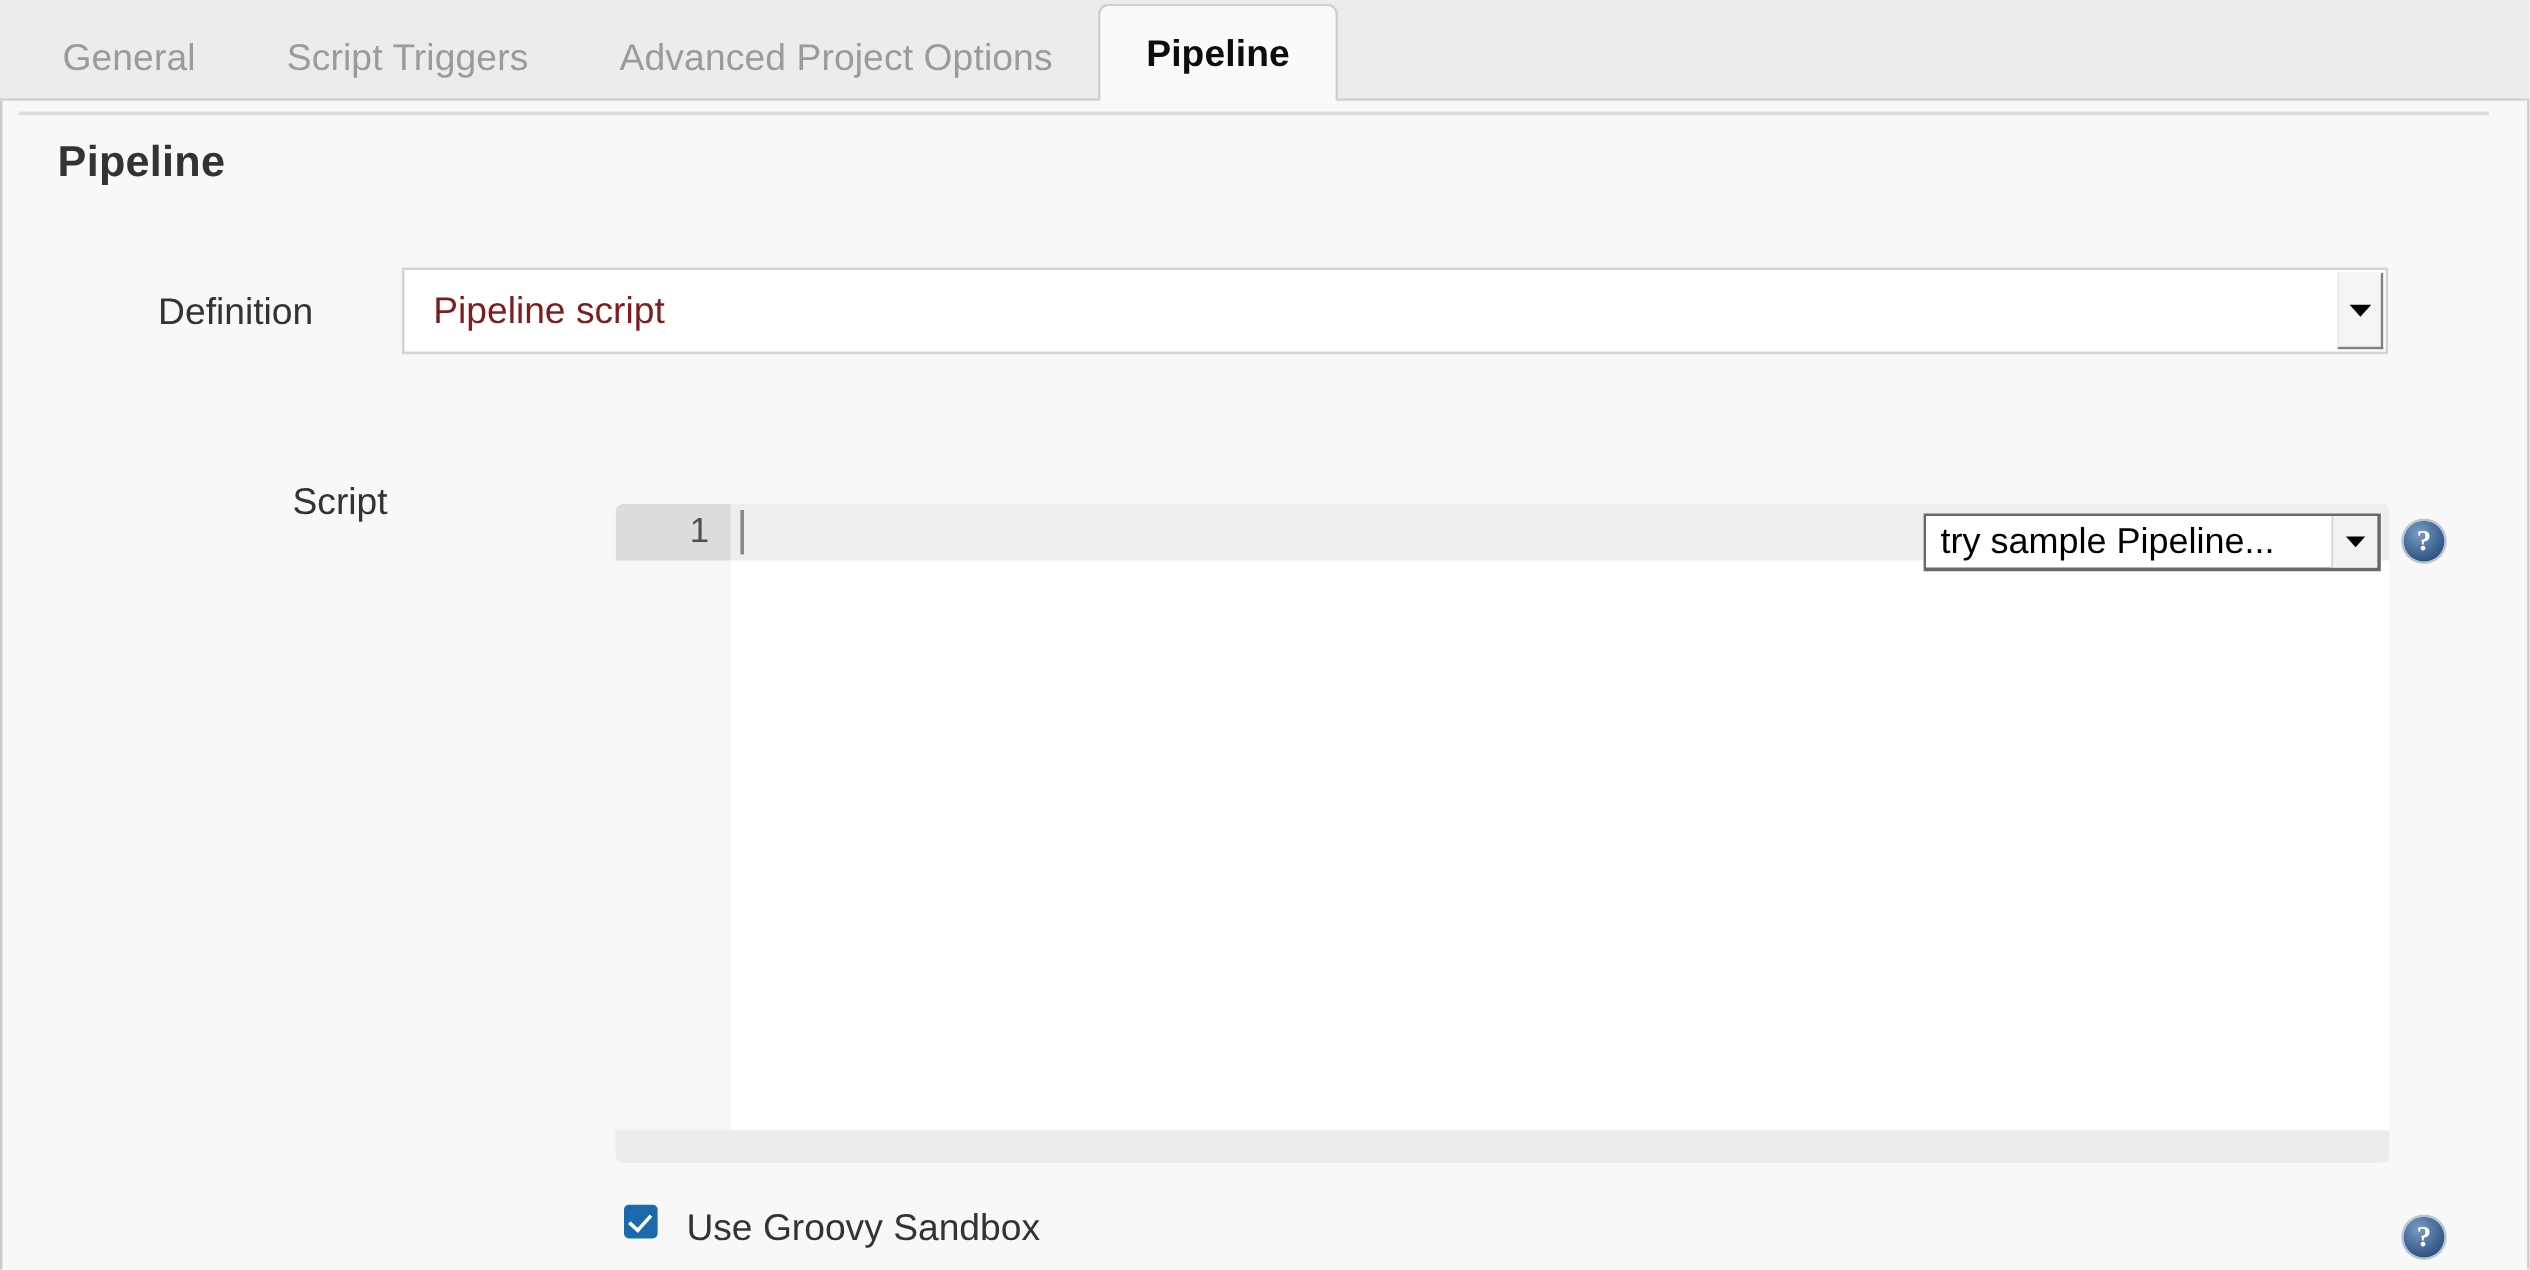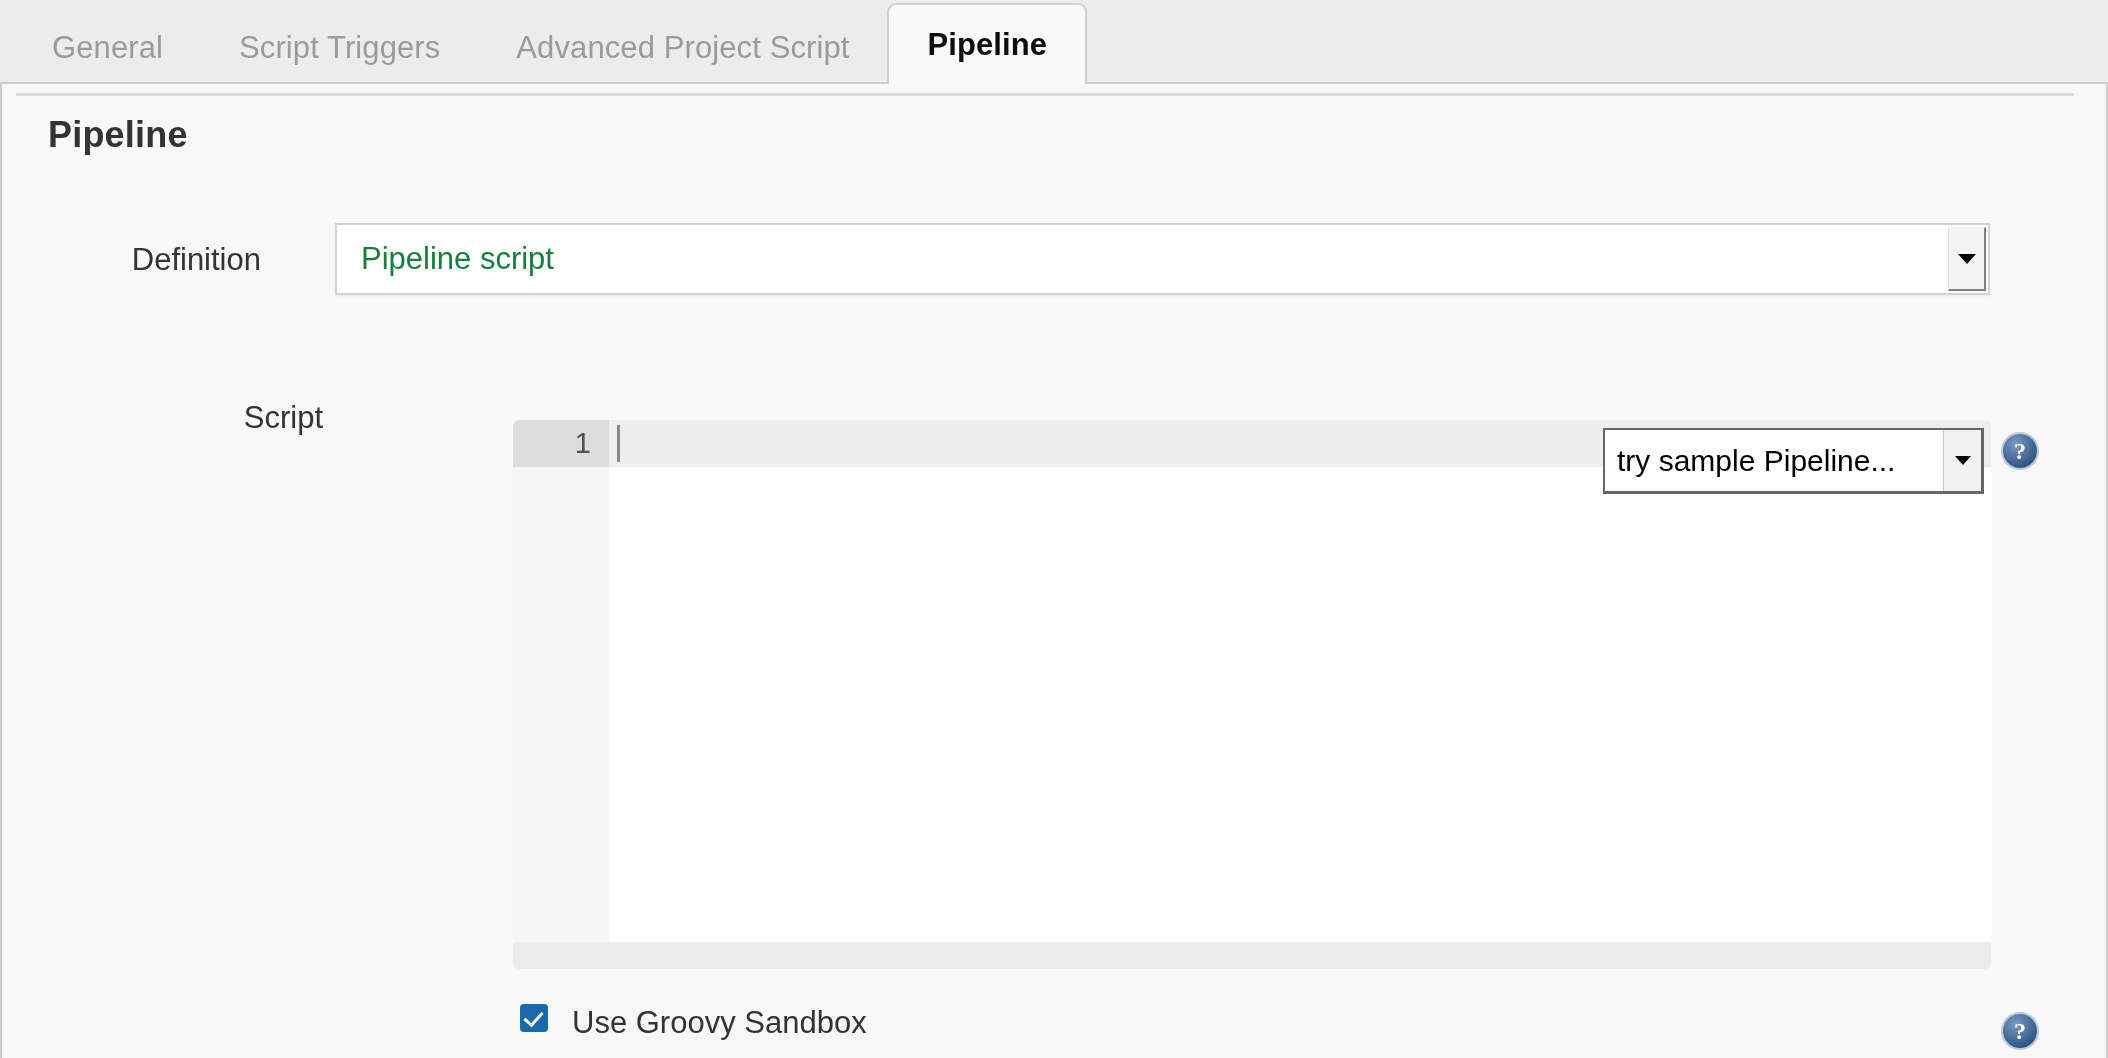--- a/index.html
+++ b/index.html
@@ -141,21 +141,21 @@
     box-shadow: 0 1px 2px rgba(0,0,0,0.06);
     box-sizing: border-box;
     cursor: pointer;
   }
   .definition-select .sel-text {
     position: absolute;
     left: 24px;
     top: 50%;
     transform: translateY(-50%);
     font-size: 31px;
-    color: #15803d;
+    color: #7f1d1d;
     white-space: nowrap;
   }
   .definition-select .sel-btn {
     position: absolute;
     right: 2px;
     top: 2px;
     bottom: 2px;
     width: 38px;
     background: #f4f4f4;
     border-left: 1px solid #e3e3e3;
@@ -246,21 +246,21 @@
     background: #ececec;
     border-radius: 0 0 6px 6px;
   }
 
   
   .sample-select {
     position: absolute;
     left: 1601px;
     top: 344px;
     width: 381px;
-    height: 66px;
+    height: 48px;
     background: #ffffff;
     border: 2px solid #676767;
     border-right-width: 3px;
     border-bottom-width: 3px;
     box-sizing: border-box;
     cursor: pointer;
     z-index: 6;
   }
   .sample-select .sel-text {
     position: absolute;
@@ -360,21 +360,21 @@
 
   <div class="tab-bar">
     <div class="tab-list">
       <div class="tab">
         <span>General</span>
       </div>
       <div class="tab">
         <span>Script Triggers</span>
       </div>
       <div class="tab">
-        <span>Advanced Project Script</span>
+        <span>Advanced Project Options</span>
       </div>
       <div class="tab active">
         <span>Pipeline</span>
       </div>
     </div>
   </div>
 
   <div class="content-panel">
 
     <div class="top-rule"></div>

